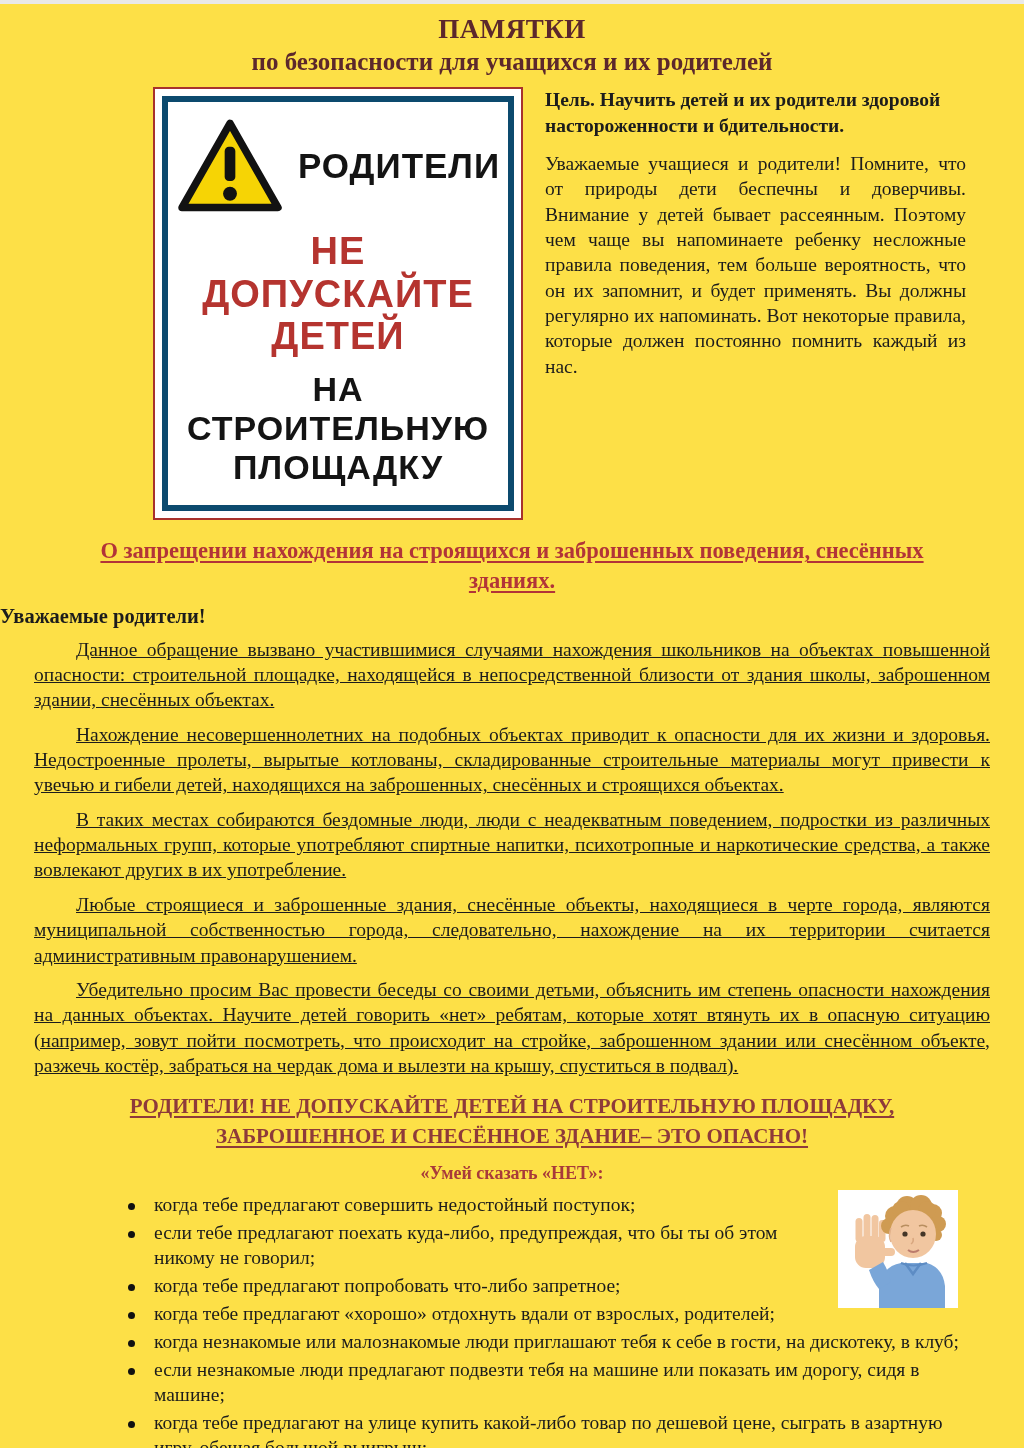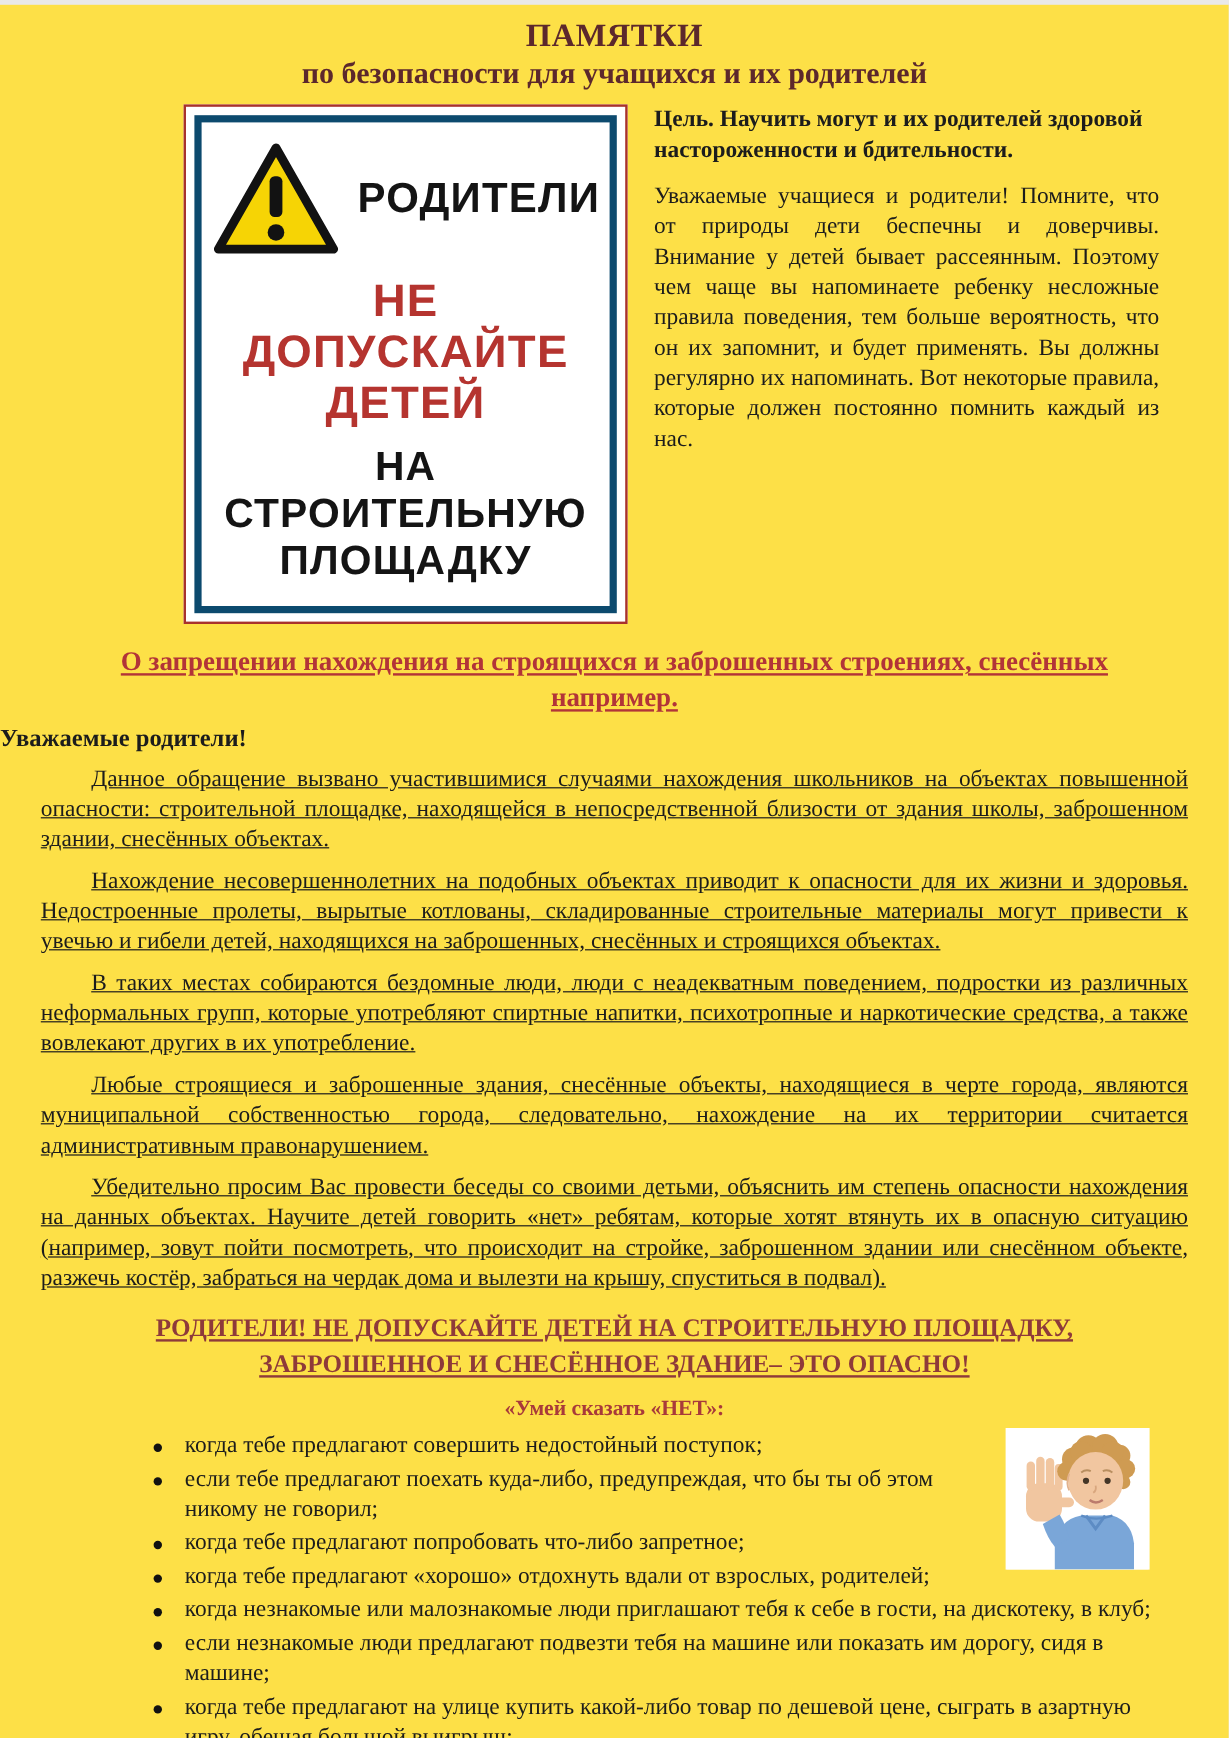--- a/index.html
+++ b/index.html
@@ -90,26 +90,26 @@
           <div>ДЕТЕЙ</div>
         </div>
         <div class="sign-black">
           <div>НА СТРОИТЕЛЬНУЮ</div>
           <div>ПЛОЩАДКУ</div>
         </div>
       </div>
     </div>
 
     <div class="right-col">
-      <p class="goal">Цель. Научить могут и их родителей здоровой настороженности и бдительности.</p>
+      <p class="goal">Цель. Научить детей и их родители здоровой настороженности и бдительности.</p>
       <p class="intro">Уважаемые учащиеся и родители! Помните, что от природы дети беспечны и доверчивы. Внимание у детей бывает рассеянным. Поэтому чем чаще вы напоминаете ребенку несложные правила поведения, тем больше вероятность, что он их запомнит, и будет применять. Вы должны регулярно их напоминать. Вот некоторые правила, которые должен постоянно помнить каждый из нас.</p>
     </div>
   </div>
 
-  <div class="section1-heading">О запрещении нахождения на строящихся и заброшенных строениях, снесённых например.</div>
+  <div class="section1-heading">О запрещении нахождения на строящихся и заброшенных поведения, снесённых зданиях.</div>
   <div class="salutation">Уважаемые родители!</div>
 
   <div class="body-copy">
     <p class="para">Данное обращение вызвано участившимися случаями нахождения школьников на объектах повышенной опасности: строительной площадке, находящейся в непосредственной близости от здания школы, заброшенном здании, снесённых объектах.</p>
     <p class="para">Нахождение несовершеннолетних на подобных объектах приводит к опасности для их жизни и здоровья. Недостроенные пролеты, вырытые котлованы, складированные строительные материалы могут привести к увечью и гибели детей, находящихся на заброшенных, снесённых и строящихся объектах.</p>
     <p class="para">В таких местах собираются бездомные люди, люди с неадекватным поведением, подростки из различных неформальных групп, которые употребляют спиртные напитки, психотропные и наркотические средства, а также вовлекают других в их употребление.</p>
     <p class="para">Любые строящиеся и заброшенные здания, снесённые объекты, находящиеся в черте города, являются муниципальной собственностью города, следовательно, нахождение на их территории считается административным правонарушением.</p>
     <p class="para">Убедительно просим Вас провести беседы со своими детьми, объяснить им степень опасности нахождения на данных объектах. Научите детей говорить «нет» ребятам, которые хотят втянуть их в опасную ситуацию (например, зовут пойти посмотреть, что происходит на стройке, заброшенном здании или снесённом объекте, разжечь костёр, забраться на чердак дома и вылезти на крышу, спуститься в подвал).</p>
   </div>
 

